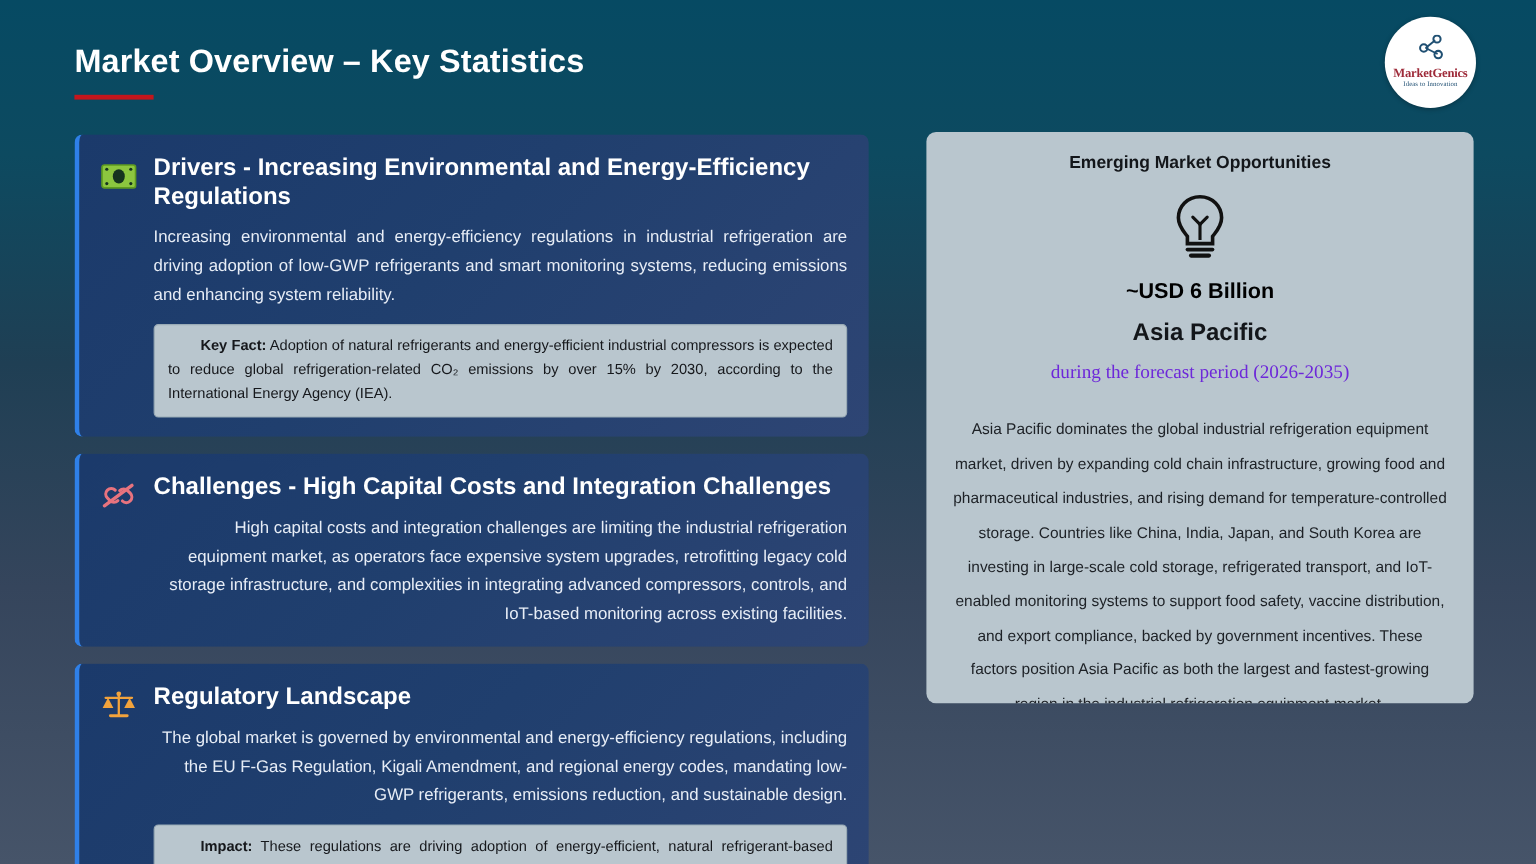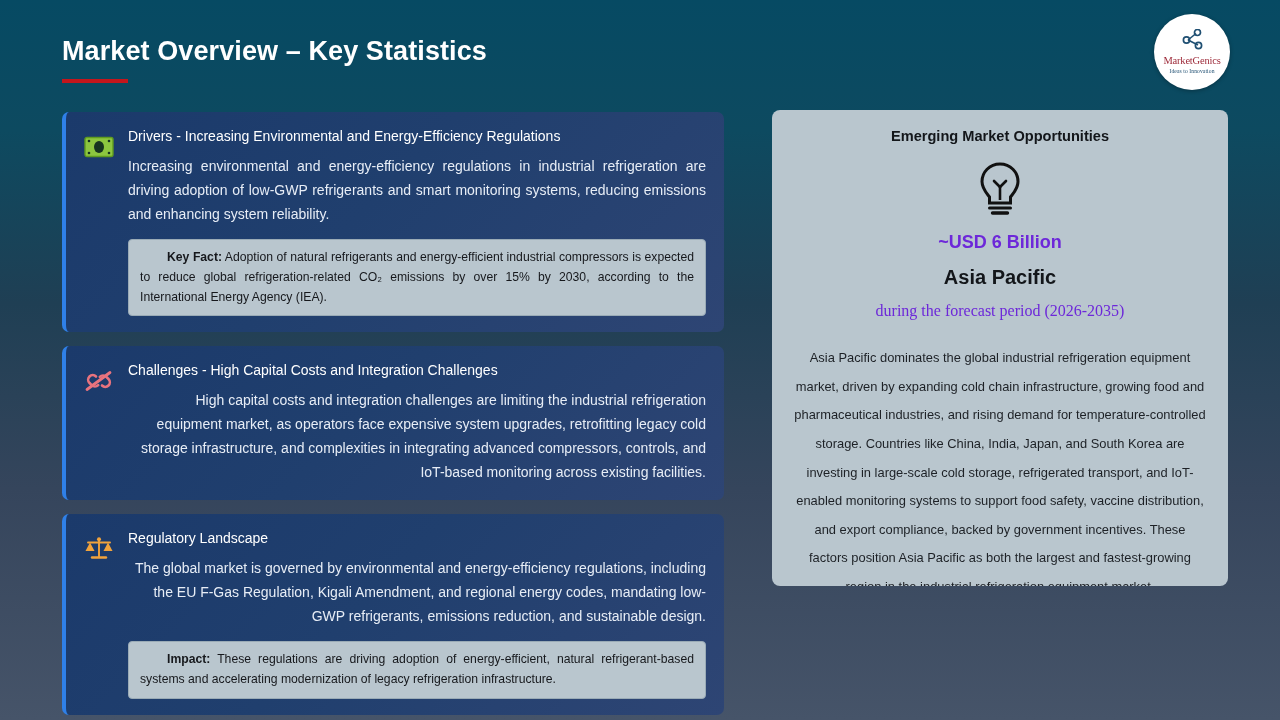--- a/index.html
+++ b/index.html
@@ -48,21 +48,21 @@
     display: flex;
     flex-direction: column;
     align-items: center;
     justify-content: center;
     box-shadow: 0 1px 4px rgba(0,0,0,0.3);
   }
   .logo-mark { margin-bottom: 1px; }
   .logo-name {
     font-family: "Liberation Serif", serif;
     font-size: 10.5px;
-    font-weight: normal;
+    font-weight: bold;
     color: #9e2b3a;
     line-height: 1;
     letter-spacing: -0.2px;
   }
   .logo-tag {
     font-family: "Liberation Serif", serif;
     font-size: 5.6px;
     color: #1f4f72;
     line-height: 1.5;
     letter-spacing: 0.1px;
@@ -95,22 +95,22 @@
     width: 34px;
     height: 34px;
     display: flex;
     align-items: center;
     justify-content: center;
     margin-top: 2px;
   }
   .card-text { flex: 1 1 auto; min-width: 0; }
 
   .card-heading {
-    font-size: 14px;
-    font-weight: normal;
+    font-size: 20px;
+    font-weight: bold;
     color: #ffffff;
     margin-bottom: 9px;
     line-height: 1.2;
   }
   .card-para {
     font-size: 14px;
     color: #e7edf6;
     line-height: 1.72;
     text-align: justify;
     text-justify: inter-word;
@@ -151,21 +151,21 @@
     margin-top: 4px;
   }
   .bulb-wrap {
     margin: 16px 0 14px;
     display: flex;
     justify-content: center;
   }
   .panel-value {
     font-size: 18px;
     font-weight: bold;
-    color: #6d28d9;
+    color: #000000;
     margin-bottom: 13px;
   }
   .panel-sub {
     font-size: 12.8px;
     color: #1d2126;
     margin-bottom: 13px;
   }
   .panel-region {
     font-size: 20px;
     font-weight: bold;

